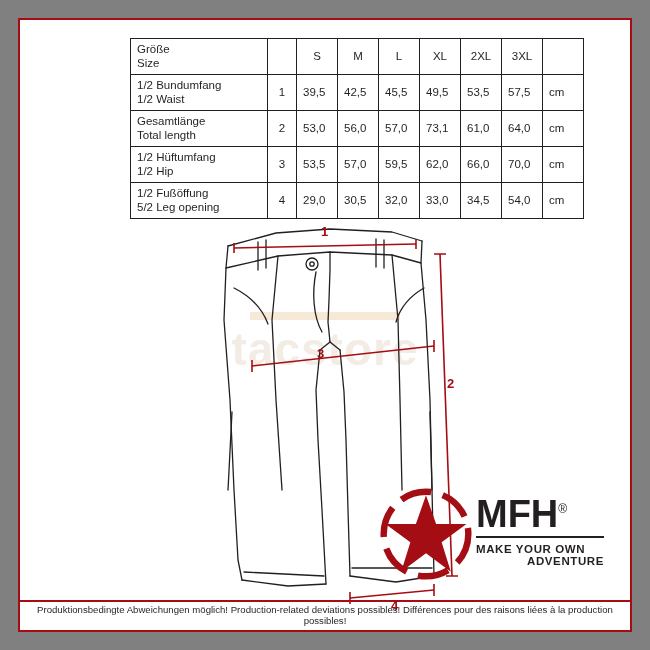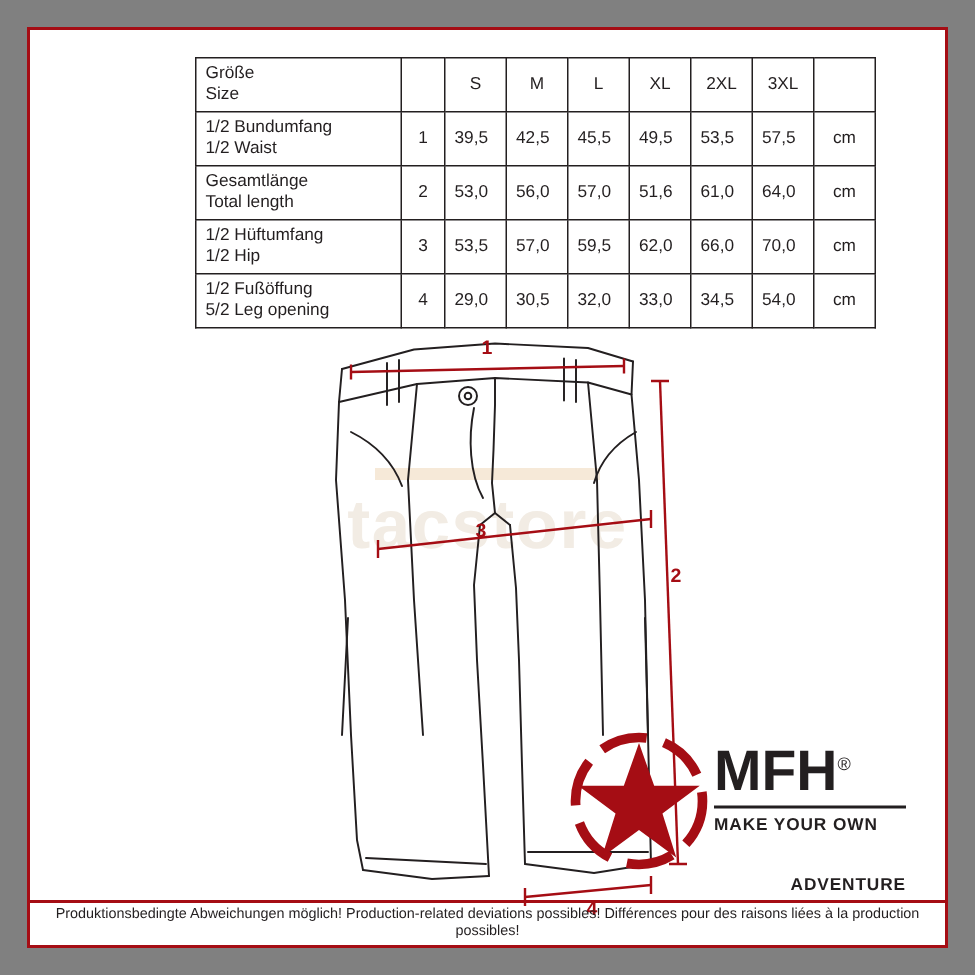--- a/index.html
+++ b/index.html
@@ -68,21 +68,21 @@
   table.size-table td {
     border: 1px solid #231f20;
     padding: 3px 6px 4px 6px;
     vertical-align: middle;
     line-height: 1.22;
     white-space: nowrap;
   }
   td.c-label { width: 124px; text-align: left; }
   td.c-num   { width: 16px; text-align: center; }
   td.c-val   { width: 28px; text-align: left; }
-  td.c-unit  { width: 28px; text-align: center; }
+  td.c-unit  { width: 28px; }
   td.head-blank { height: 28px; }
   td.head-size { text-align: center; font-size: 11.5px; }
   .lbl2 { display:block; }
 
   
   #illus {
     position: absolute;
     left: 0;
     top: 0;
     width: 614px;
@@ -129,21 +129,21 @@
     background: #231f20;
     margin: 3px 0 5px 0;
   }
   #logo .brand .tag1,
   #logo .brand .tag2 {
     font-size: 11.5px;
     font-weight: bold;
     letter-spacing: 0.6px;
     color: #231f20;
   }
-  #logo .brand .tag2 { text-align: right; width: 128px; margin-top: 28px; }
+  #logo .brand .tag2 { text-align: right; width: 128px; }
 
   
   #footer-rule {
     position: absolute;
     left: 0;
     right: 0;
     bottom: 28px;
     height: 2px;
     background: #a50d14;
   }
@@ -202,21 +202,21 @@
 
         <tr>
           <td class="c-label">
             <span class="lbl2">Gesamtlänge</span>
             <span class="lbl2">Total length</span>
           </td>
           <td class="c-num">2</td>
           <td class="c-val">53,0</td>
           <td class="c-val">56,0</td>
           <td class="c-val">57,0</td>
-          <td class="c-val">51,6</td>
+          <td class="c-val">73,1</td>
           <td class="c-val">61,0</td>
           <td class="c-val">64,0</td>
           <td class="c-unit">cm</td>
         </tr>
 
         <tr>
           <td class="c-label">
             <span class="lbl2">1/2 Hüftumfang</span>
             <span class="lbl2">1/2 Hip</span>
           </td>

